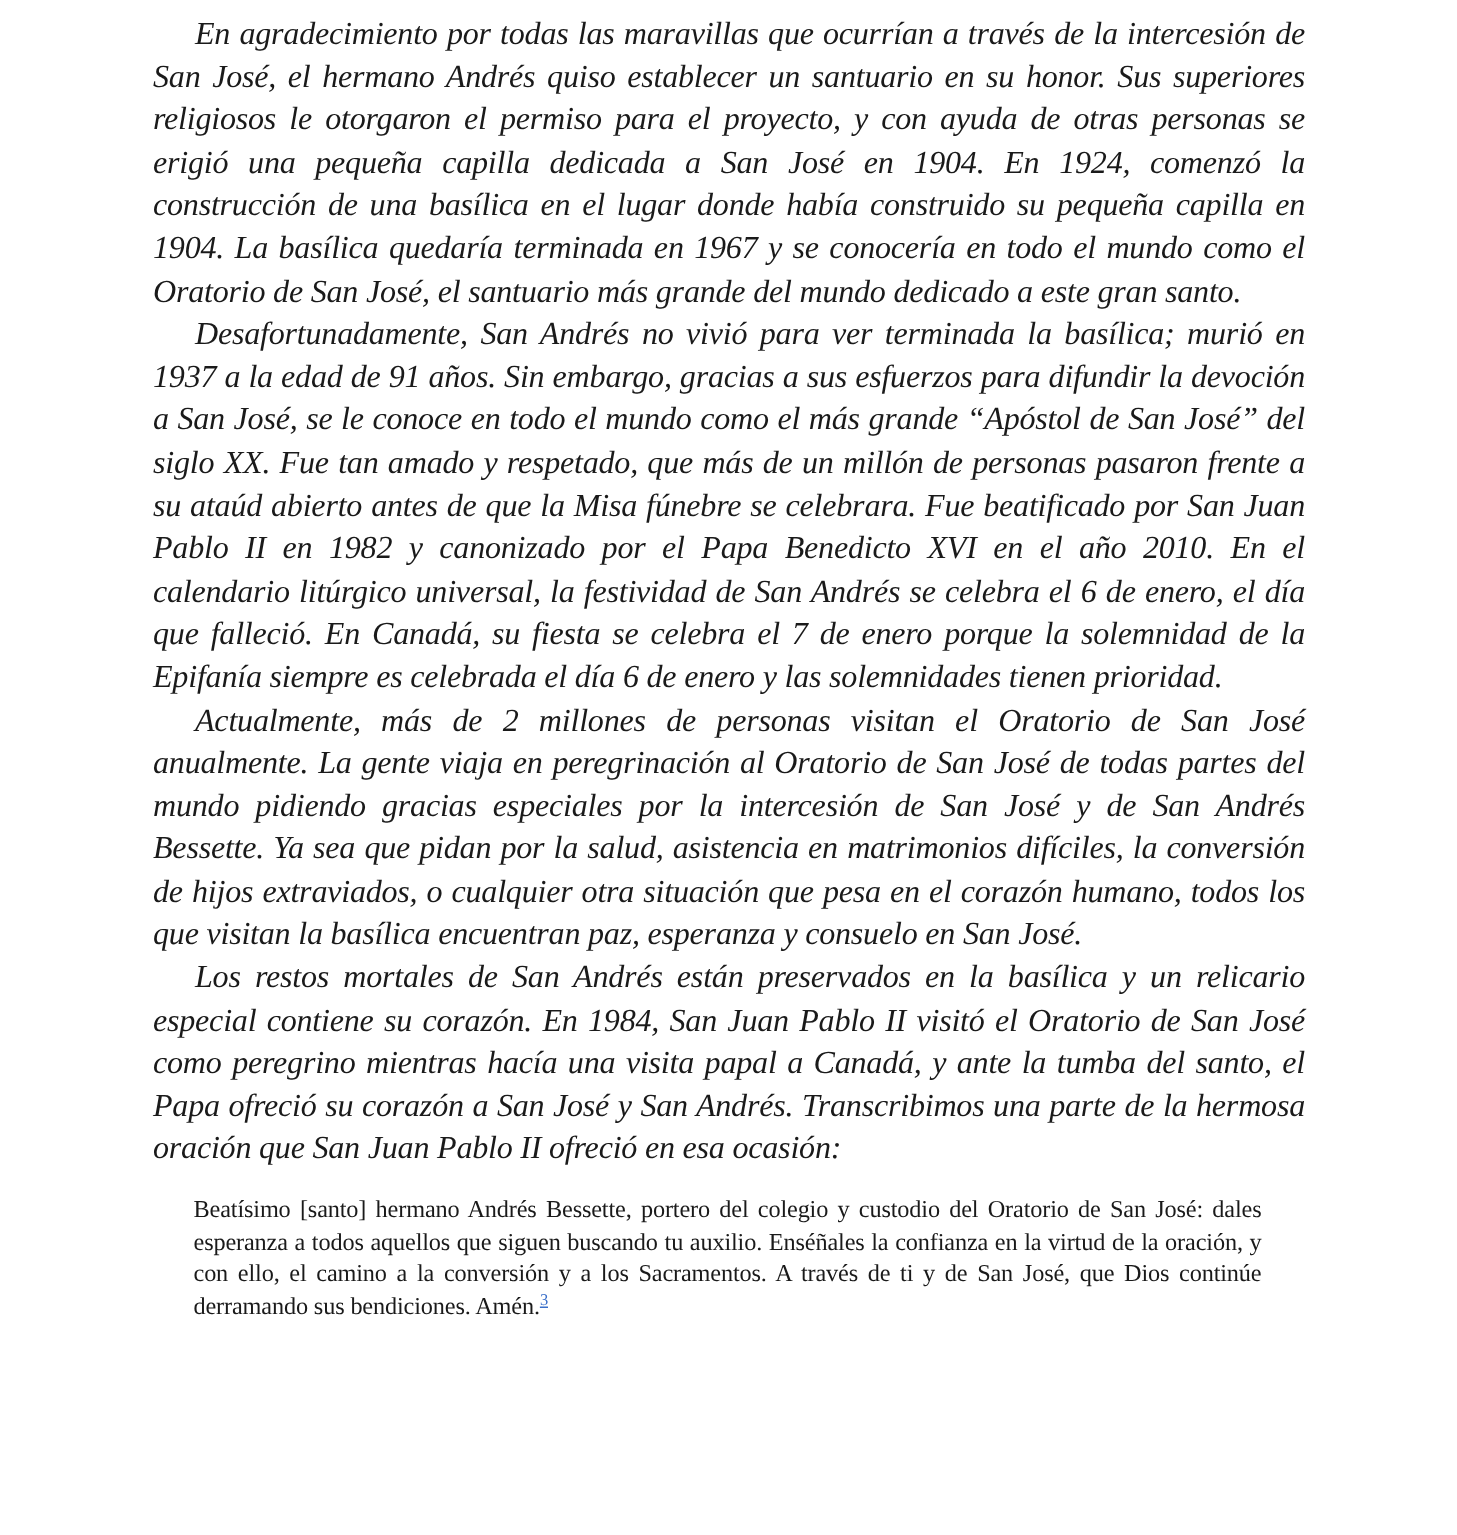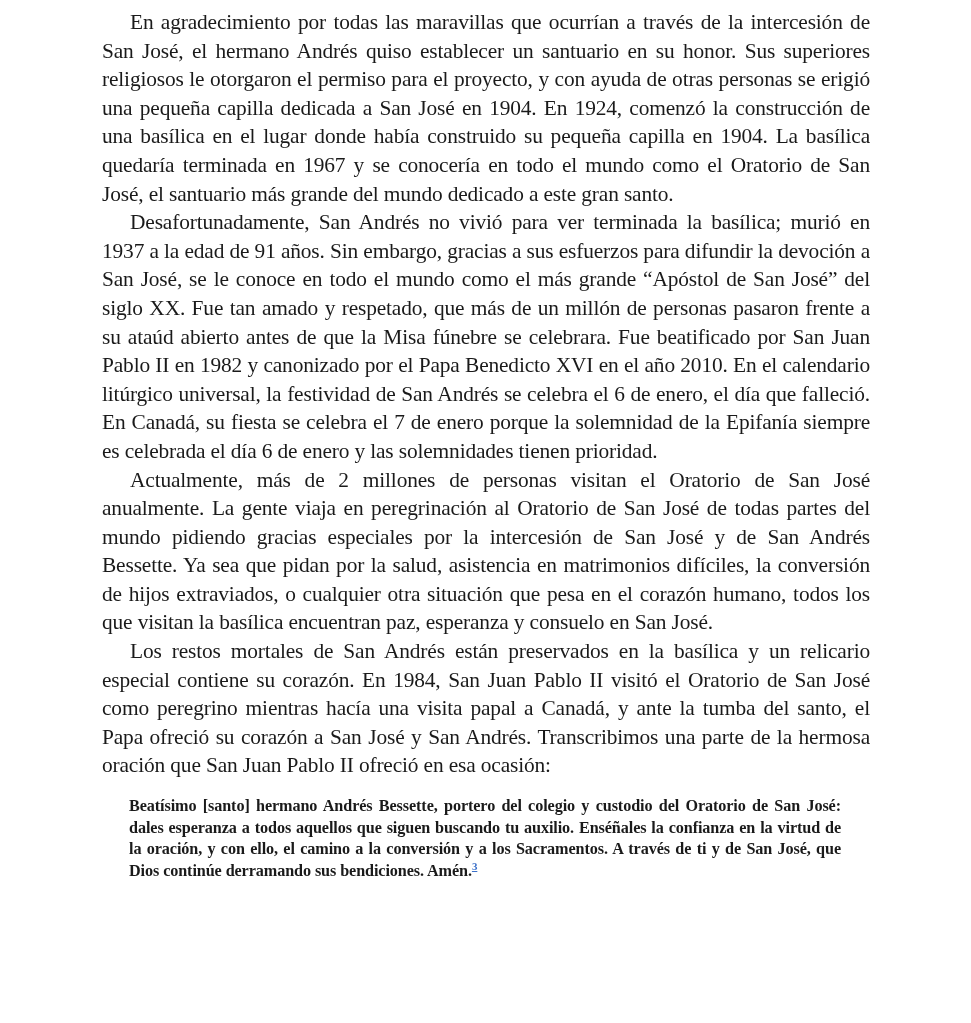--- a/index.html
+++ b/index.html
@@ -21,30 +21,30 @@
       font-family: "Liberation Serif", serif;
       color: #1a1a1a;
     }
     .para {
       margin: 0;
       font-size: 21.4px;
       line-height: 28.6px;
       text-align: justify;
       text-indent: 28px;
       letter-spacing: -0.15px;
+      font-style: italic;
     }
     .blockquote {
       margin: 16px 0 0 27px;
       width: 712px;
       font-size: 16.2px;
       line-height: 21.6px;
       text-align: justify;
       letter-spacing: -0.1px;
       color: #1a1a1a;
-      font-weight: bold;
     }
     .footnote-ref {
       color: #3a6fc9;
       text-decoration: underline;
       font-size: 11px;
       vertical-align: 6px;
       line-height: 0;
       cursor: pointer;
     }
   </style>

